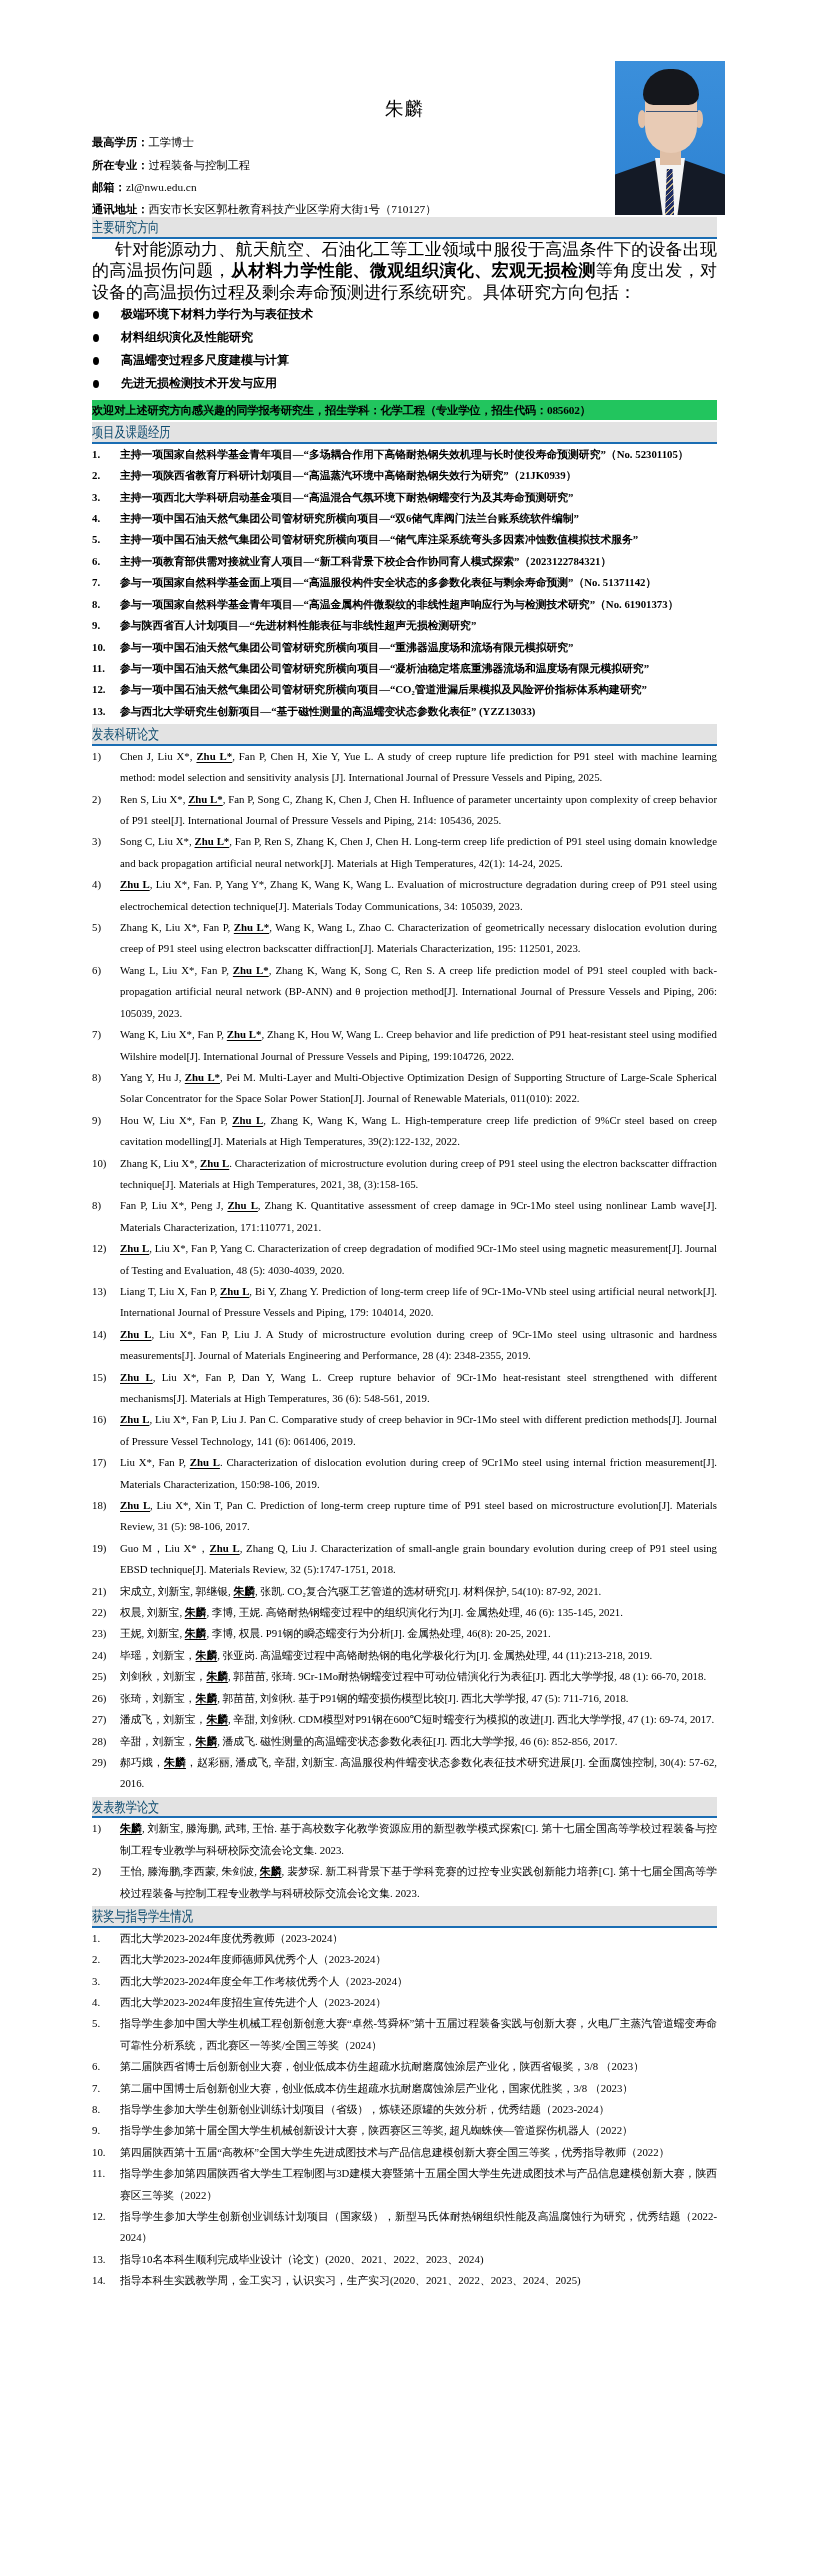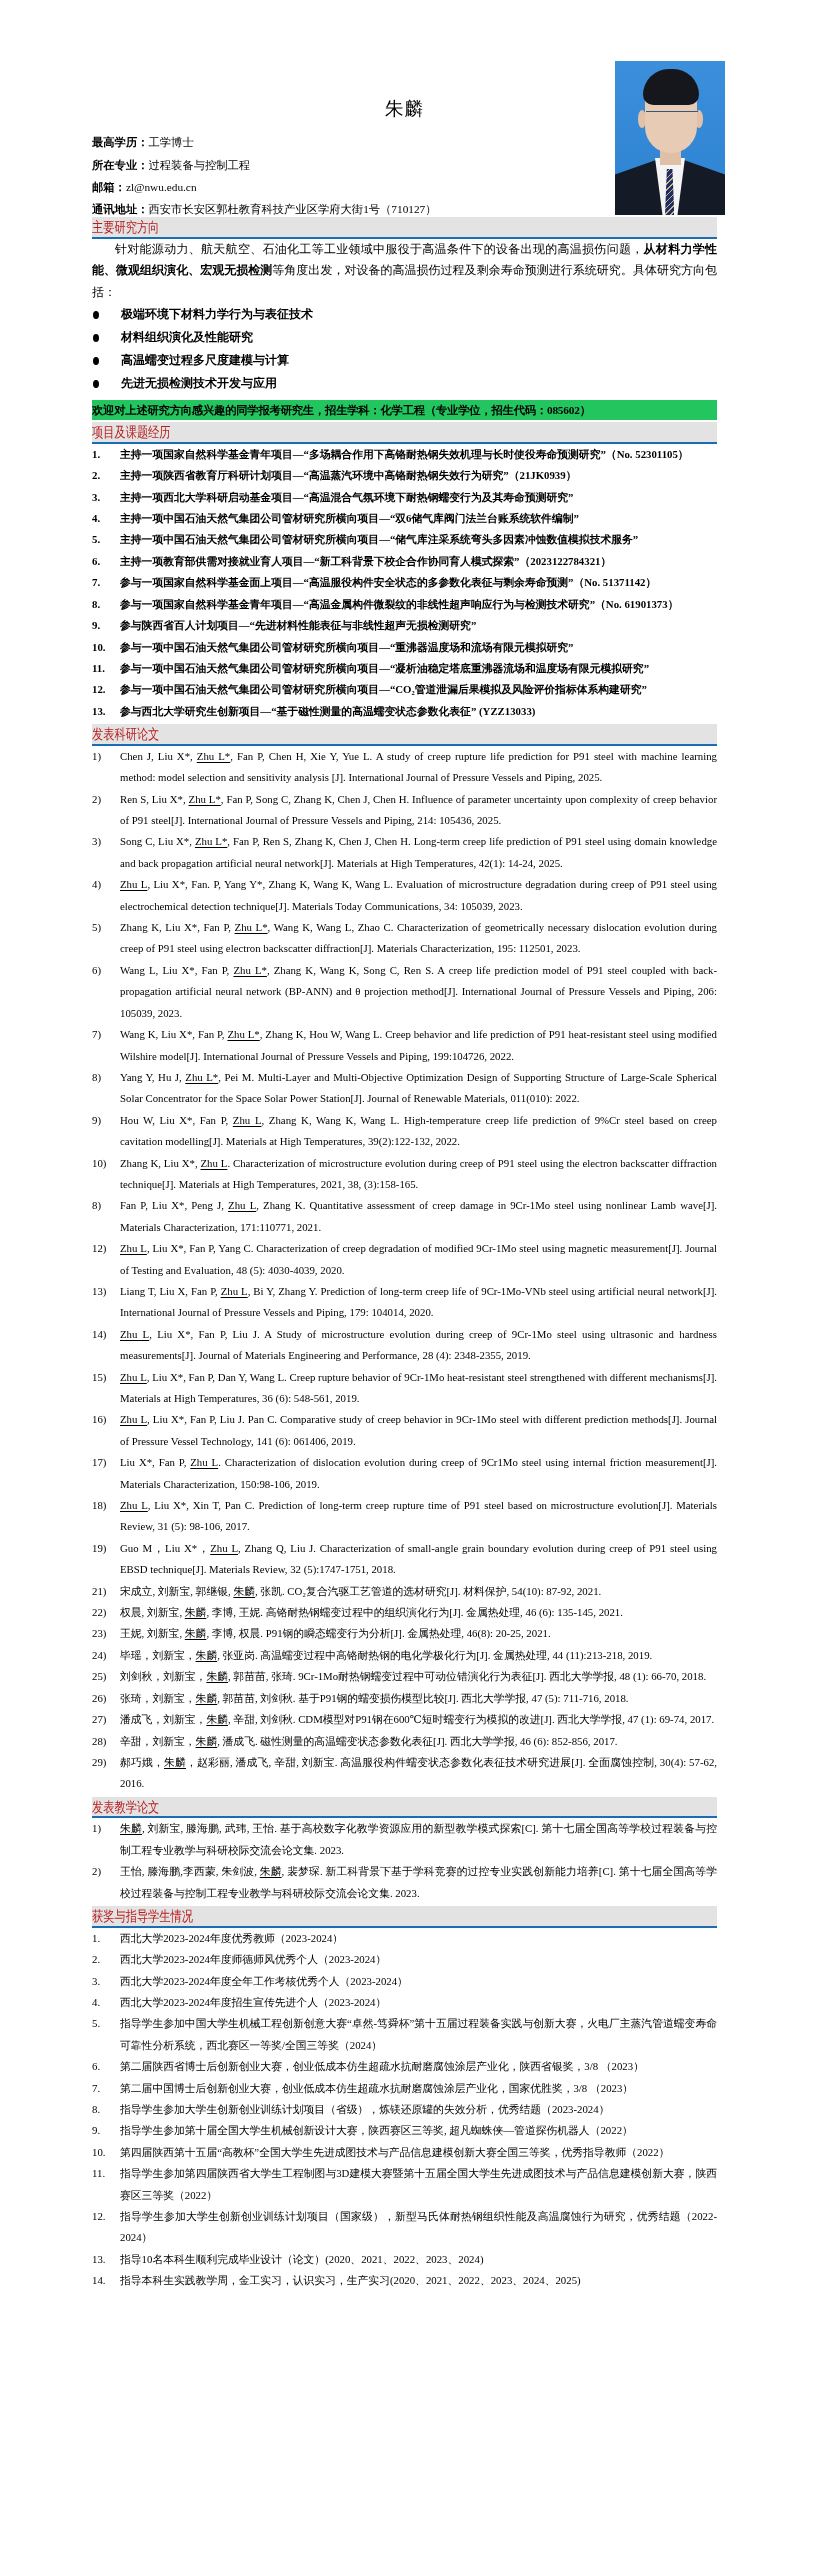--- a/index.html
+++ b/index.html
@@ -36,45 +36,45 @@
 
   .info { position: absolute; left: 0; font-size: 11.3px; line-height: 15.5px; }
   .info .lbl { font-weight: bold; }
   .info1 { top: 135px; } .info2 { top: 158px; } .info3 { top: 180px; } .info4 { top: 202px; }
 
   
   .sec {
     position: relative; background: #e3e3e3; height: 19.6px;
     border-bottom: 2.1px solid #1a6db3;
     font-family: "DejaVu Sans", "Liberation Sans", sans-serif;
-    color: #b91c1c; font-size: 14.4px; line-height: 20.6px;
+    color: #0c4a6e; font-size: 14.4px; line-height: 20.6px;
     padding-left: 0; margin-top: 2.1px;
   }
   .sec span { display:inline-block; transform: scaleX(0.78); transform-origin: left center; }
 
-  .para { font-size: 12px; line-height: 21.6px; text-indent: 23px; text-align: justify; margin: 0; }
+  .para { font-size: 17px; line-height: 21.6px; text-indent: 23px; text-align: justify; margin: 0; }
   .para b { font-weight: bold; }
 
   .bullets { list-style: none; margin: 0; padding: 0; }
   .bullets li { position: relative; padding-left: 29px; font-size: 12px; line-height: 23px; font-weight: bold; }
   .bullets li .dot { position:absolute; left: 1px; top: 7.7px; width: 6.2px; height: 8.2px; background:#000; border-radius: 50%; }
 
   .highlight {
     background: #22c55e; font-size: 11.3px; line-height: 20.6px; font-weight: bold;
     margin-top: 4.1px; white-space: nowrap; letter-spacing: -0.2px;
   }
 
   .olist { margin: 0; padding: 0; list-style: none; }
   .olist li { position: relative; padding-left: 28px; font-size: 10.8px; line-height: 21.4px; text-align: justify; }
   .olist li .num { position: absolute; left: 0; top: 0; }
   .proj li { font-weight: bold; }
 
   .pubs li { font-size: 10.8px; line-height: 21.4px; }
   .pubs li .num { font-weight: normal; }
-  .me { font-weight: normal; text-decoration: underline; text-decoration-thickness: 1px; text-underline-offset: 1.5px; }
+  .me { font-weight: bold; text-decoration: underline; text-decoration-thickness: 1px; text-underline-offset: 1.5px; }
 
   .awards li { font-size: 10.8px; line-height: 21.4px; }
 </style>
 </head>
 <body>
 
 <div class="page">
 
   <div class="hdr">
     <div class="name">朱麟</div>

